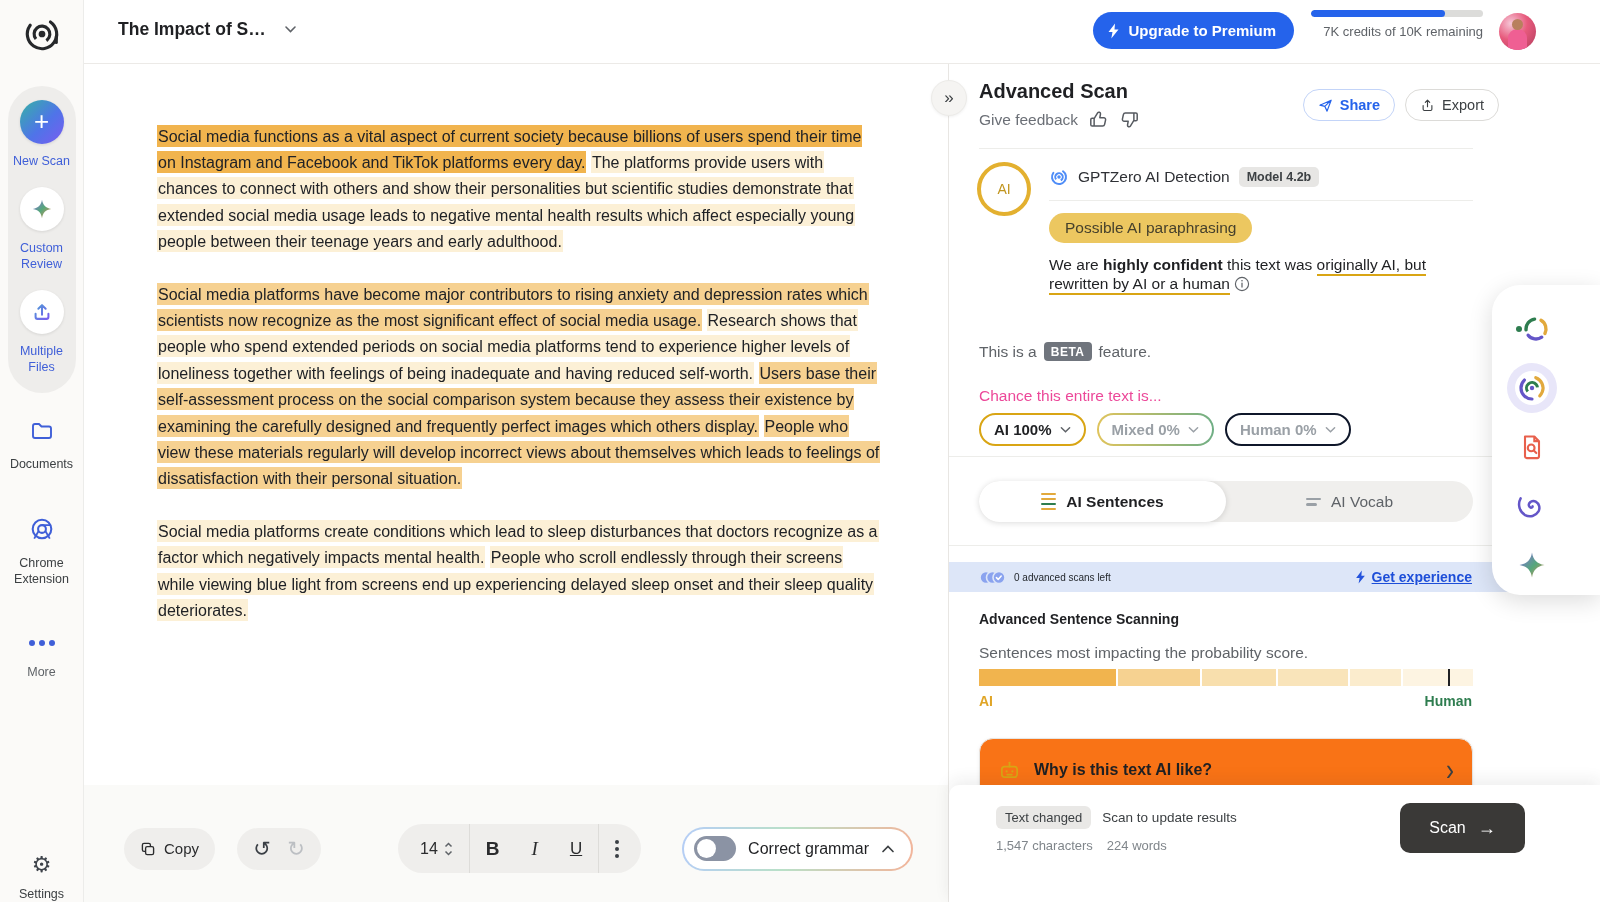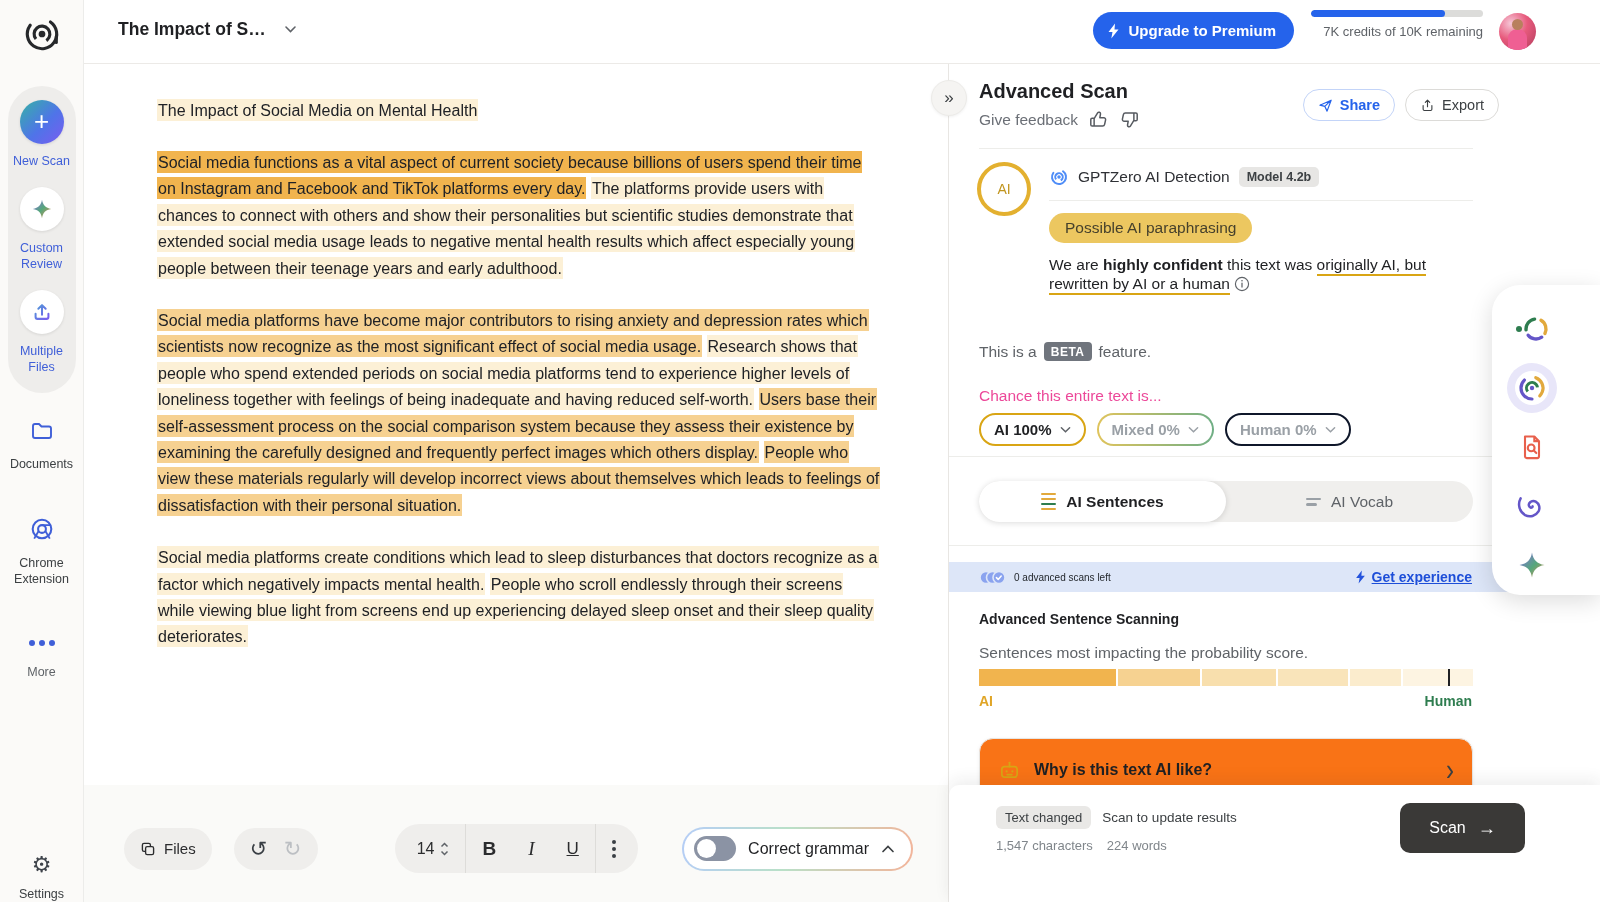--- a/index.html
+++ b/index.html
@@ -252,38 +252,37 @@
         <div class="credits-fill" style="width: 78%;"></div>
       </div>
       <div class="credits-text">7K credits of 10K remaining</div>
     </div>
     <div class="avatar"></div>
   </header>
 
   <main class="editor">
     <div class="doc">
       <div class="doc-inner">
-        <div><mark class="hl hl-light">The Impact of Social Media on Mental Health</mark></div>
         <div>
             <p class="para"><mark class="hl hl-dark">Social media functions as a vital aspect of current society because billions of users spend their time on Instagram and Facebook and TikTok platforms every day.</mark> <mark class="hl hl-light">The platforms provide users with chances to connect with others and show their personalities but scientific studies demonstrate that extended social media usage leads to negative mental health results which affect especially young people between their teenage years and early adulthood.</mark></p>
             <p class="para"><mark class="hl hl-medium">Social media platforms have become major contributors to rising anxiety and depression rates which scientists now recognize as the most significant effect of social media usage.</mark> <mark class="hl hl-light">Research shows that people who spend extended periods on social media platforms tend to experience higher levels of loneliness together with feelings of being inadequate and having reduced self-worth.</mark> <mark class="hl hl-medium">Users base their self-assessment process on the social comparison system because they assess their existence by examining the carefully designed and frequently perfect images which others display.</mark> <mark class="hl hl-medium">People who view these materials regularly will develop incorrect views about themselves which leads to feelings of dissatisfaction with their personal situation.</mark></p>
             <p class="para"><mark class="hl hl-light">Social media platforms create conditions which lead to sleep disturbances that doctors recognize as a factor which negatively impacts mental health.</mark> <mark class="hl hl-light">People who scroll endlessly through their screens while viewing blue light from screens end up experiencing delayed sleep onset and their sleep quality deteriorates.</mark></p>
           </div>
       </div>
     </div>
 
     <div class="bottom-strip"></div>
 
     <div class="ed-toolbar">
       <button class="pill copy-btn">
         <svg width="16" height="16" viewBox="0 0 20 20" fill="none" stroke="#2b2c2e" stroke-width="1.7">
           <rect x="7" y="7" width="10" height="10" rx="2"></rect>
             <path d="M13 7 V5 a2 2 0 0 0 -2 -2 H5 a2 2 0 0 0 -2 2 v6 a2 2 0 0 0 2 2 h2"></path>
           </svg>
-        <span>Files</span>
+        <span>Copy</span>
       </button>
 
       <div class="pill undo-group">
         <button class="u-btn">↺</button>
         <button class="u-btn disabled">↻</button>
       </div>
 
       <div class="pill fmt-group">
         <div class="fmt-cell">
           <span class="fs-num">14</span>

